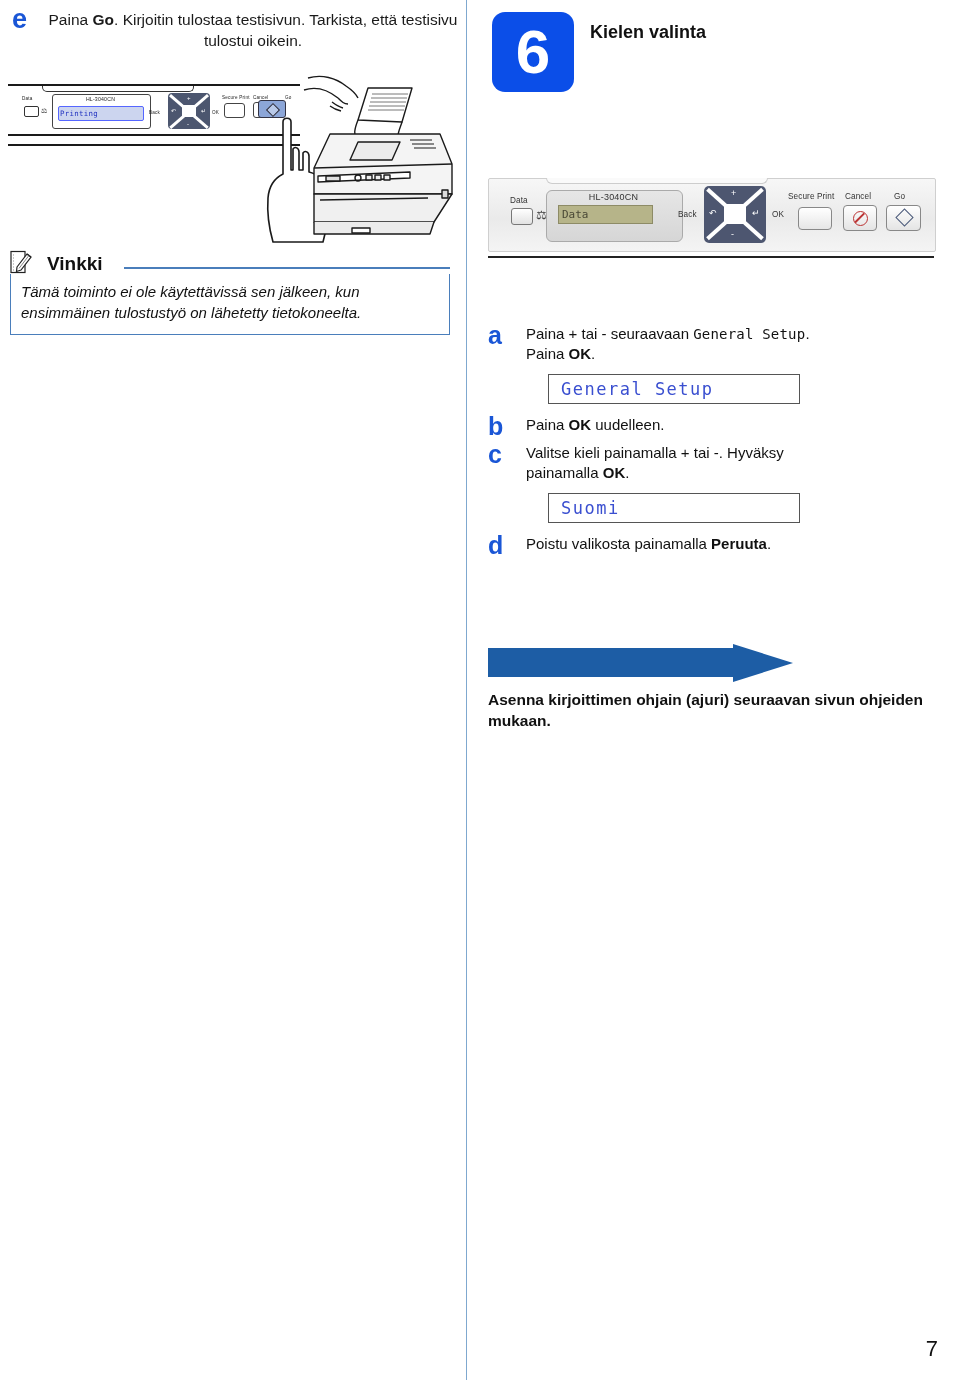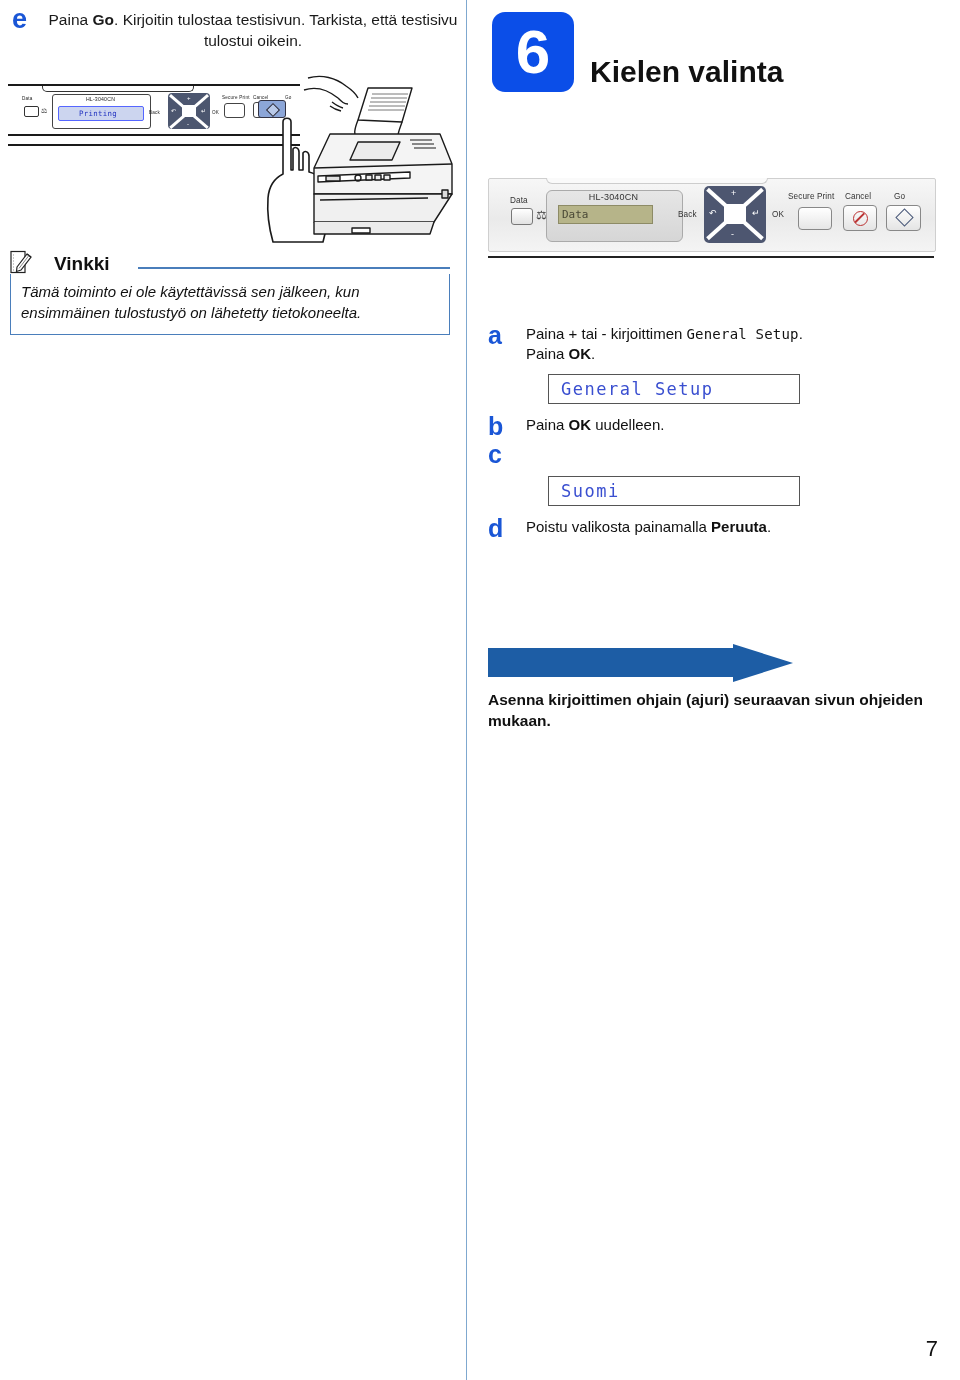--- a/index.html
+++ b/index.html
@@ -70,21 +70,21 @@
   .pl-lcdmodel{
     position:absolute;left:44px;top:14px;width:97px;text-align:center;
     font-size:5.2px;color:#222;letter-spacing:.2px;
   }
   .pl-lcd{
     position:absolute;left:50px;top:24px;width:84px;height:13px;
     background:#ccd5ef;border:1px solid #56f;border-radius:2px;
   }
   .pl-lcd span{
     display:block;font-family:"DejaVu Sans Mono",monospace;font-size:7.4px;
-    color:#2233c0;line-height:13px;padding-left:20px;letter-spacing:.3px;
+    color:#2233c0;line-height:13px;padding-left:1px;letter-spacing:.3px;
   }
   .pl-nav{
     position:absolute;left:160px;top:11px;width:42px;height:36px;
   }
   .pl-nav .nb{
     position:absolute;inset:0;background:#4c566f;border-radius:4px;
   }
   .pl-nav .x1,.pl-nav .x2{
     position:absolute;left:-4px;top:17px;width:50px;height:2.6px;background:#fff;
   }
@@ -108,21 +108,21 @@
   }
 
   
   .finger{position:absolute;left:245px;top:30px;width:80px;height:140px;}
 
   
   .printer-ill{position:absolute;left:292px;top:72px;width:175px;height:185px;}
 
   
   .note-wrap{position:absolute;left:10px;top:248px;width:440px;}
-  .note-head{display:flex;align-items:flex-end;gap:22px;height:26px;}
+  .note-head{display:flex;align-items:flex-end;gap:15px;height:26px;}
   .note-icon{width:22px;height:24px;position:relative;}
   .note-title{font-size:19px;font-weight:bold;color:#111;line-height:20px;}
   .note-rule{
     flex:1;height:2px;background:#4a7ebb;margin-bottom:5px;margin-left:6px;
   }
   .note-body{
     border:1.5px solid #4a7ebb;border-top:none;
     padding:7px 10px 10px 10px;margin-left:0;
     font-style:italic;font-size:15px;line-height:1.42;color:#111;
   }
@@ -132,21 +132,21 @@
 
   .step-badge{
     position:absolute;left:12px;top:12px;width:82px;height:80px;
     background:#0b4ee8;border-radius:13px;
     color:#fff;font-size:62px;font-weight:bold;
     display:flex;align-items:center;justify-content:center;
     line-height:1;
   }
   .step-title{
     position:absolute;left:110px;top:22px;width:350px;
-    font-size:30px;font-weight:bold;color:#111;line-height:1.17;margin-top:32px;
+    font-size:18px;font-weight:bold;color:#111;line-height:1.17;
   }
 
   
   .panel-right{
     position:absolute;left:8px;top:172px;width:448px;height:90px;
   }
   .pr-shell{
     position:absolute;left:0;top:6px;width:446px;height:72px;
     background:#f0f0f0;border:1px solid #cfcfcf;border-radius:2px;
     background:linear-gradient(#f7f7f7 0%,#eaeaea 55%,#f4f4f4 100%);
@@ -446,37 +446,41 @@
       <div class="pr-go">
         <div class="dia"></div>
       </div>
     </div>
 
     <div class="substeps">
 
       <div class="srow">
         <div class="smark">a</div>
         <div class="stxt">
-          <span>Paina + tai - kirjoittimen </span><span class="mono">General Setup</span><span>.</span><br>
+          <span>Paina + tai - seuraavaan </span><span class="mono">General Setup</span><span>.</span><br>
           <span>Paina </span><b>OK</b><span>.</span>
         </div>
       </div>
       <div class="lcdline">
         <span>General Setup</span>
       </div>
 
       <div class="srow">
         <div class="smark">b</div>
         <div class="stxt">
           <span>Paina </span><b>OK</b><span> uudelleen.</span>
         </div>
       </div>
 
       <div class="srow">
         <div class="smark">c</div>
+        <div class="stxt">
+          <span>Valitse kieli painamalla + tai -. Hyväksy</span><br>
+          <span>painamalla </span><b>OK</b><span>.</span>
+        </div>
       </div>
       <div class="lcdline">
         <span>Suomi</span>
       </div>
 
       <div class="srow">
         <div class="smark">d</div>
         <div class="stxt">
           <span>Poistu valikosta painamalla </span><b>Peruuta</b><span>.</span>
         </div>

